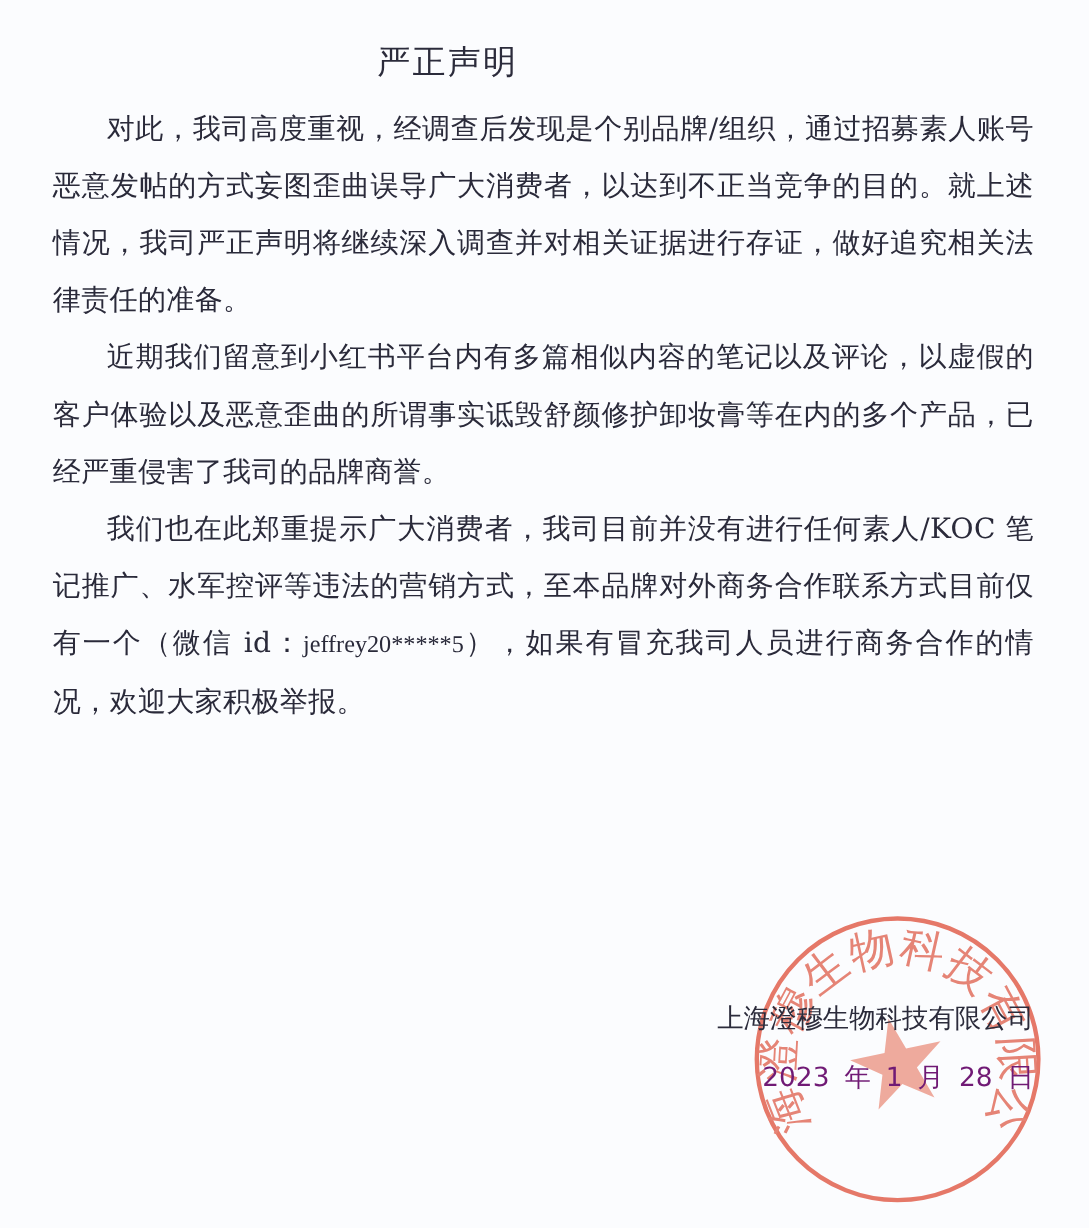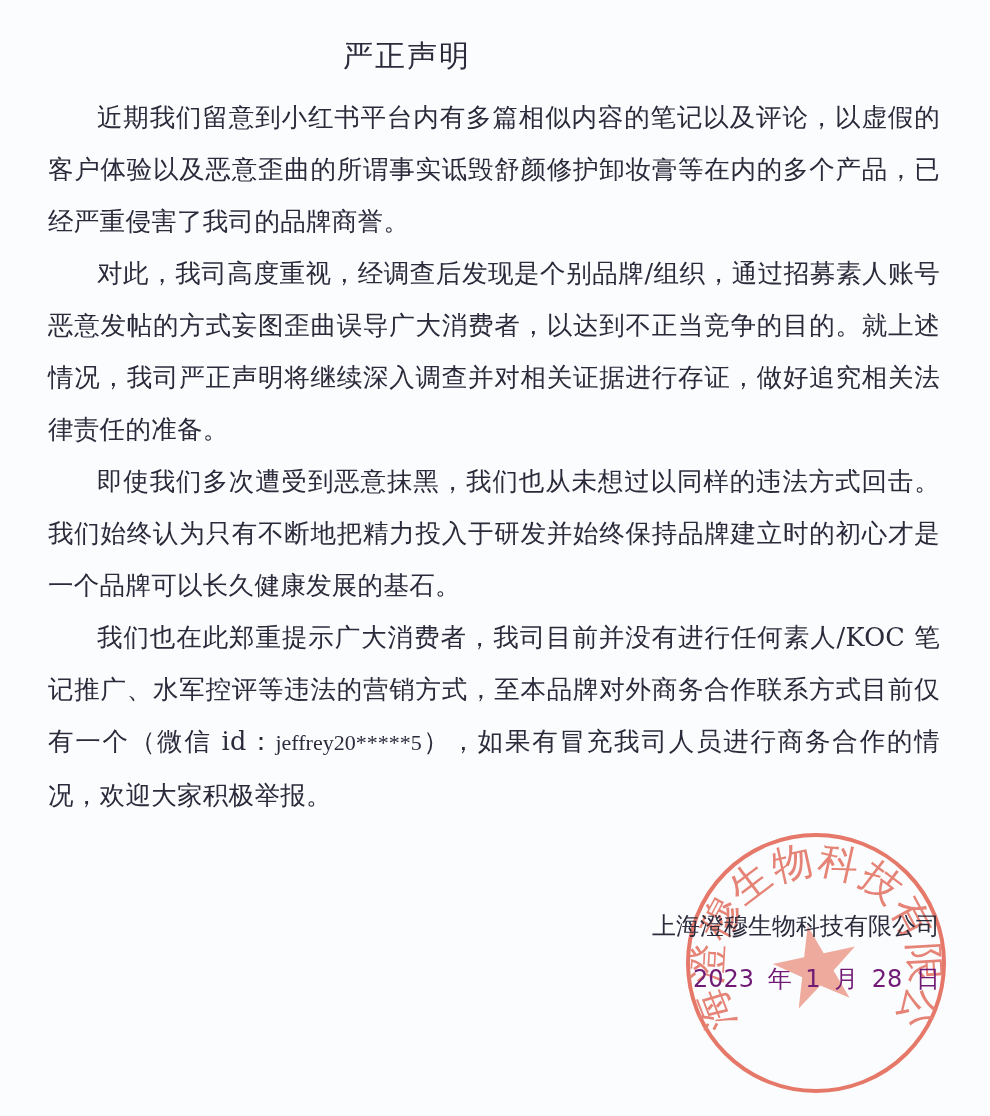--- a/index.html
+++ b/index.html
@@ -37,23 +37,22 @@
     z-index: 2; opacity: 0.85;
   }
 </style>
 </head>
 <body>
 
 <div class="page">
   <div class="title">严正声明</div>
 
   <div class="body-text">
+    <p class="para">对此，我司高度重视，经调查后发现是个别品牌/组织，通过招募素人账号恶意发帖的方式妄图歪曲误导广大消费者，以达到不正当竞争的目的。就上述情况，我司严正声明将继续深入调查并对相关证据进行存证，做好追究相关法律责任的准备。</p>
     <p class="para">近期我们留意到小红书平台内有多篇相似内容的笔记以及评论，以虚假的客户体验以及恶意歪曲的所谓事实诋毁舒颜修护卸妆膏等在内的多个产品，已经严重侵害了我司的品牌商誉。</p>
-    <p class="para">对此，我司高度重视，经调查后发现是个别品牌/组织，通过招募素人账号恶意发帖的方式妄图歪曲误导广大消费者，以达到不正当竞争的目的。就上述情况，我司严正声明将继续深入调查并对相关证据进行存证，做好追究相关法律责任的准备。</p>
-    <p class="para">即使我们多次遭受到恶意抹黑，我们也从未想过以同样的违法方式回击。我们始终认为只有不断地把精力投入于研发并始终保持品牌建立时的初心才是一个品牌可以长久健康发展的基石。</p>
     <p class="para"><span>我们也在此郑重提示广大消费者，我司目前并没有进行任何素人/KOC 笔记推广、水军控评等违法的营销方式，至本品牌对外商务合作联系方式目前仅有一个（微信 id：</span><span class="mono">jeffrey20*****5</span><span>），如果有冒充我司人员进行商务合作的情况，欢迎大家积极举报。</span></p>
   </div>
 
   <div class="stamp">
     <svg width="266" height="266" viewBox="0 0 266 266">
       <defs>
         <path id="sealArc" d="M 60 200 A 95 95 0 1 1 206 200" fill="none"></path>
       </defs>
       <circle cx="133" cy="133" r="128" fill="none" stroke="#e2614f" stroke-width="4"></circle>
       <text font-size="40" fill="#e2705f" font-family="DejaVu Serif, serif" letter-spacing="1">

